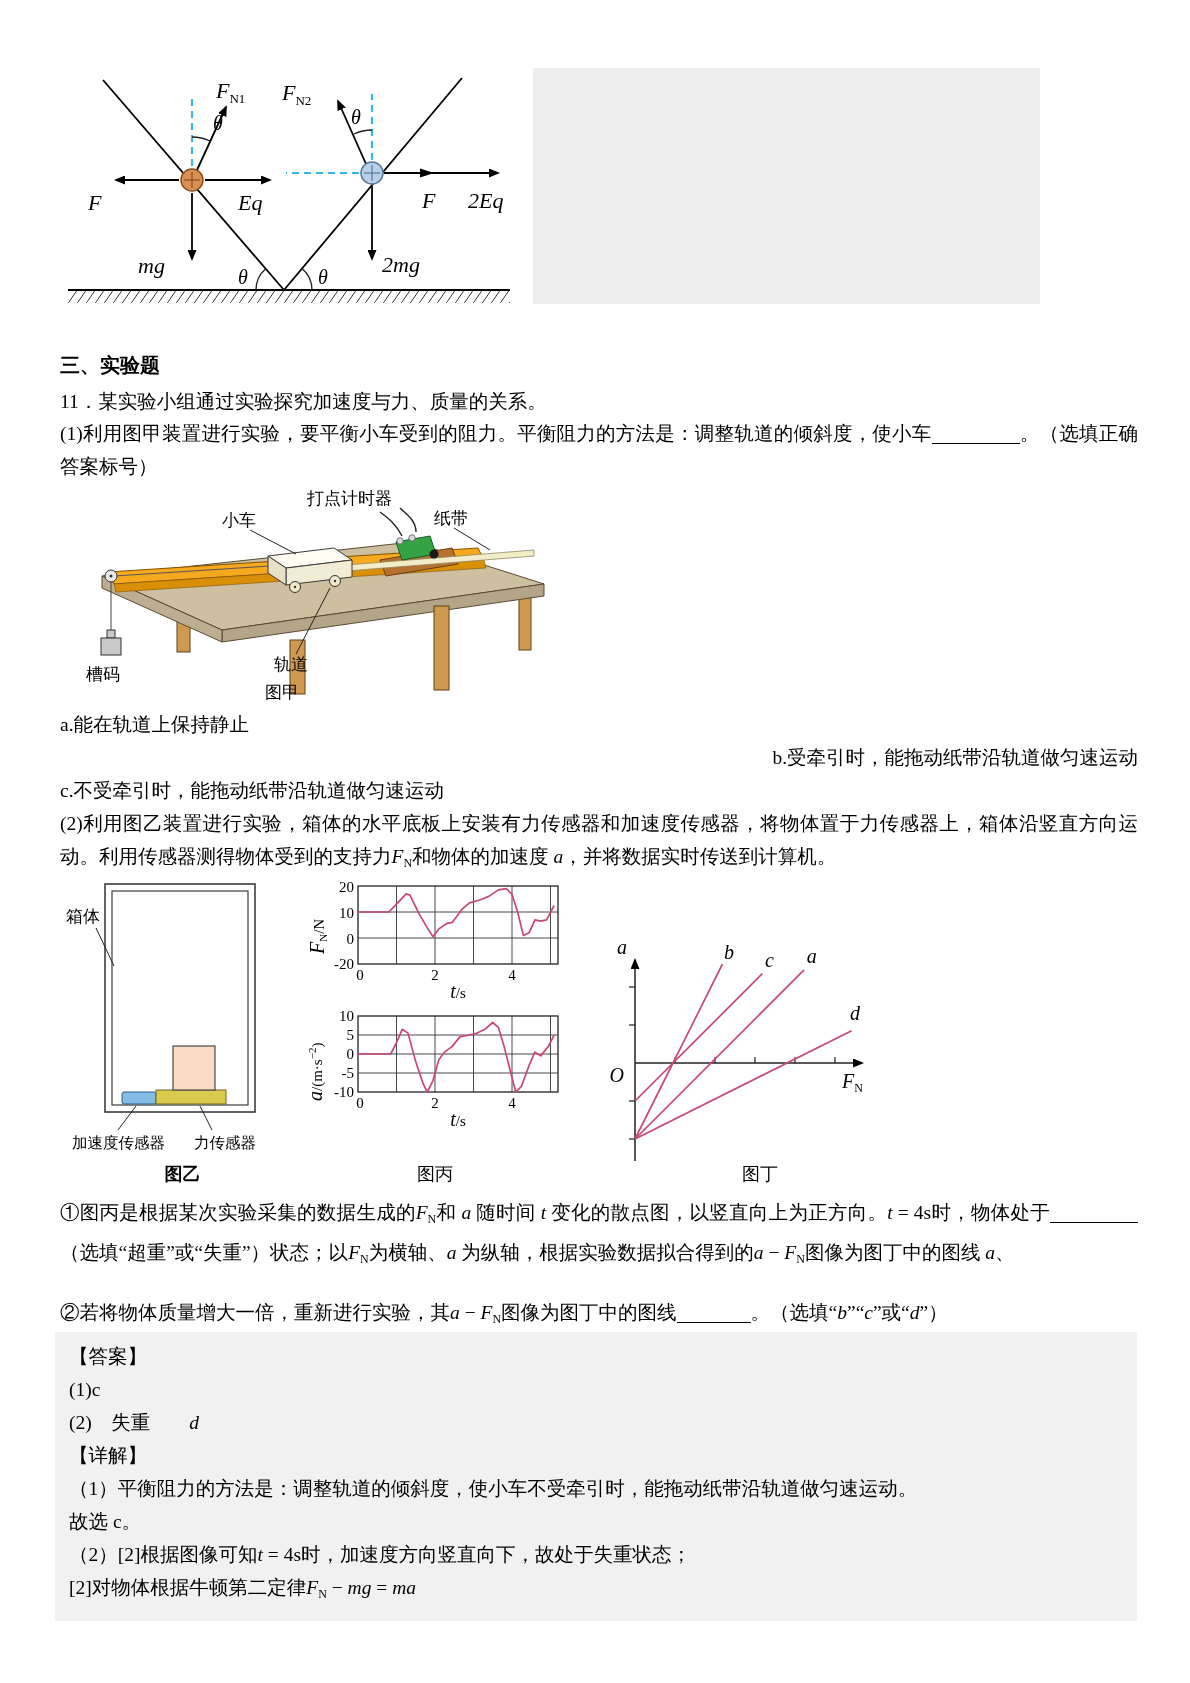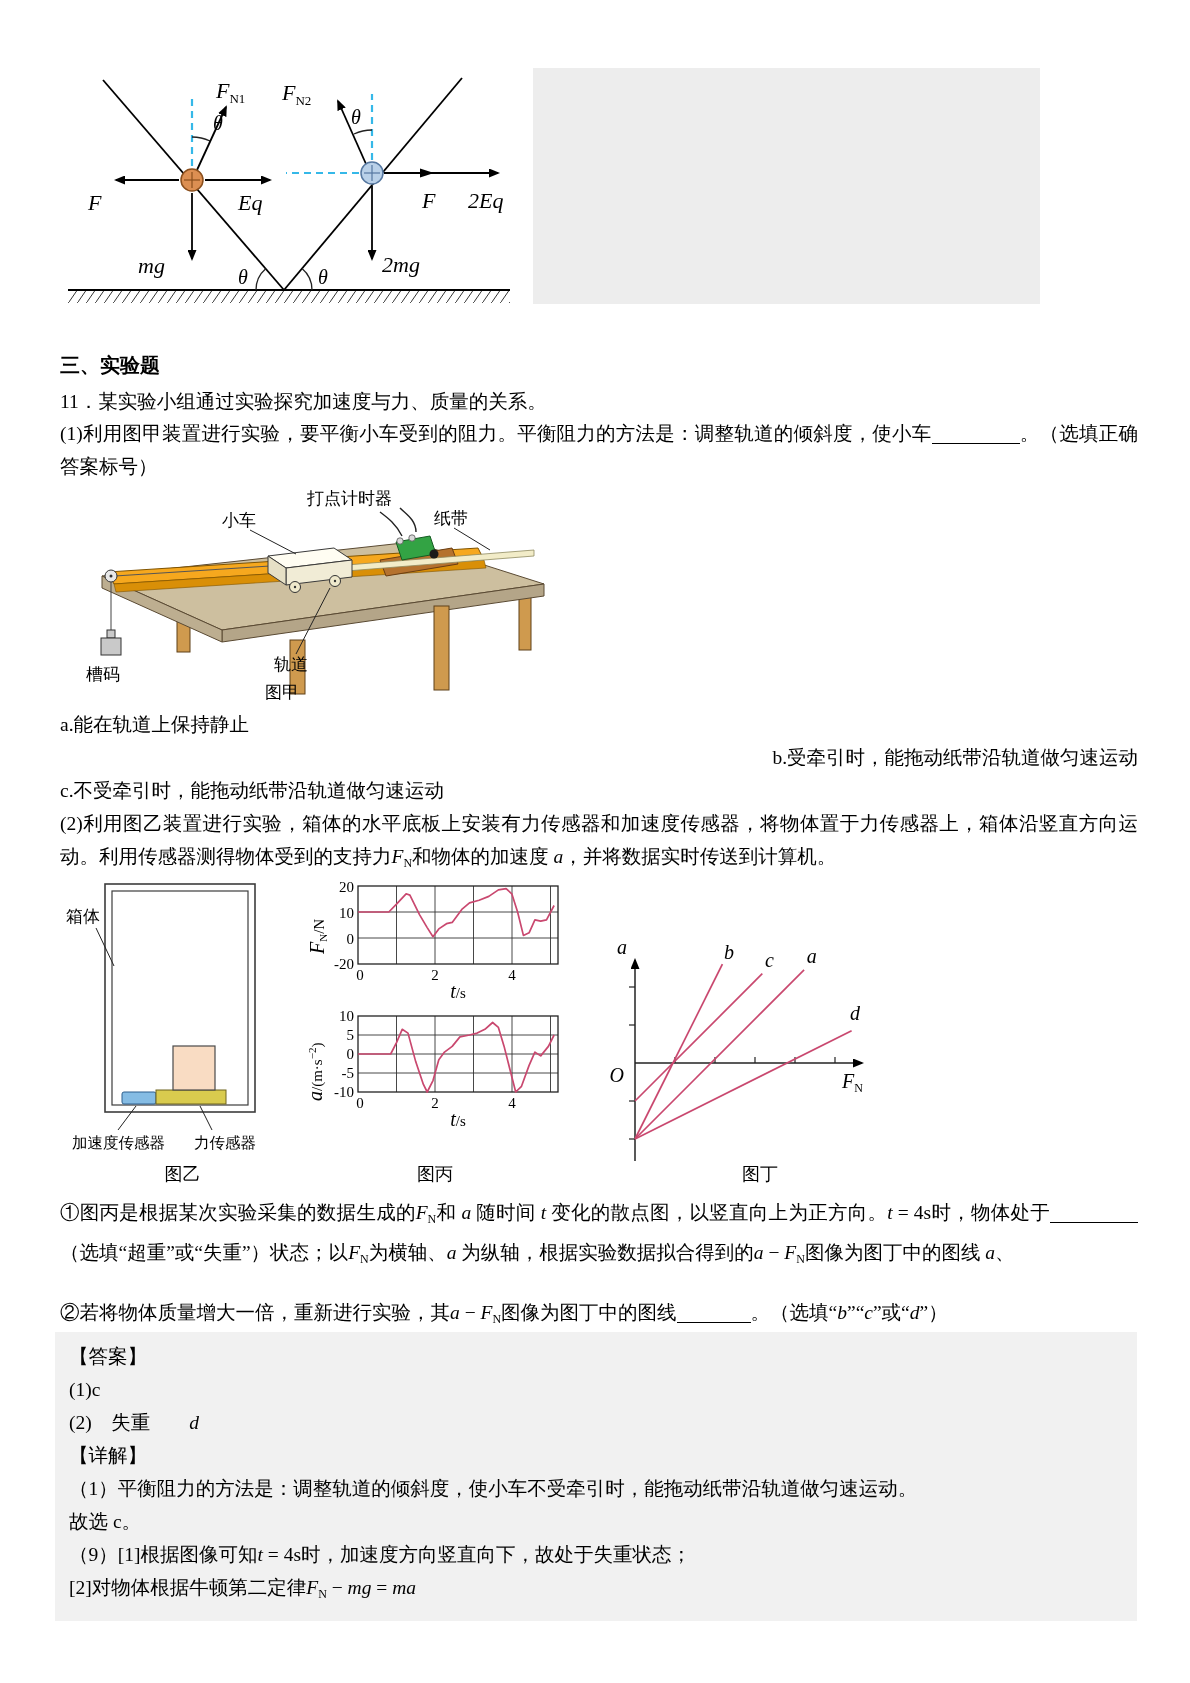--- a/index.html
+++ b/index.html
@@ -244,29 +244,29 @@
         <text x="236.76" y="87.44" class="math">a</text>
         <line x1="65" y1="263" x2="281.6" y2="154.7" stroke="#c9486f" stroke-width="1.7"></line>
         <text x="280.08000000000004" y="143.68" class="math">d</text>
       </g>
     <text x="52" y="78" class="math" text-anchor="middle">a</text>
     <text x="54" y="206" class="math" text-anchor="end">O</text>
     <text x="272" y="212"><tspan class="math" font-size="19">F</tspan><tspan dy="4" font-size="12">N</tspan></text>
   </svg>
 </div>
 
-<div class="abs caption" style="left:60px;top:1162px;width:245px;">图乙</div>
+<div class="abs caption" style="left:60px;top:1162px;width:245px;font-weight:bold;">图乙</div>
 <div class="abs caption" style="left:300px;top:1162px;width:270px;">图丙</div>
 <div class="abs caption" style="left:575px;top:1162px;width:370px;">图丁</div>
 
 <div class="abs para" style="left:60px;top:1196px;width:1078px;"><span>①图丙是根据某次实验采集的数据生成的</span><span class="seg-i">F</span><span class="seg-sub">N</span><span>和 </span><span class="seg-i">a</span><span> 随时间 </span><span class="seg-i">t</span><span> 变化的散点图，以竖直向上为正方向。</span><span class="seg-i">t</span><span> = 4s</span><span>时，物体处于</span><span class="blank" style="width: 88px;"></span><span>（选填“超重”或“失重”）状态；以</span><span class="seg-i">F</span><span class="seg-sub">N</span><span>为横轴、</span><span class="seg-i">a</span><span> 为纵轴，根据实验数据拟合得到的</span><span class="seg-i">a</span><span> − </span><span class="seg-i">F</span><span class="seg-sub">N</span><span>图像为图丁中的图线 </span><span class="seg-i">a</span><span>、</span></div>
 <div class="abs para" style="left:60px;top:1296px;width:1078px;"><span>②若将物体质量增大一倍，重新进行实验，其</span><span class="seg-i">a</span><span> − </span><span class="seg-i">F</span><span class="seg-sub">N</span><span>图像为图丁中的图线</span><span class="blank" style="width: 74px;"></span><span>。（选填“</span><span class="seg-i">b</span><span>”“</span><span class="seg-i">c</span><span>”或“</span><span class="seg-i">d</span><span>”）</span></div>
 
 <div id="answer-block" class="abs" style="left:55px;top:1332px;width:1082px;">
   <div class="line">【答案】</div>
   <div class="line"><span>(1)c</span></div>
   <div class="line"><span>(2)　失重　　</span><span class="seg-i">d</span></div>
   <div class="line">【详解】</div>
   <div class="line"><span>（1）平衡阻力的方法是：调整轨道的倾斜度，使小车不受牵引时，能拖动纸带沿轨道做匀速运动。</span></div>
   <div class="line"><span>故选 c。</span></div>
-  <div class="line"><span>（9）[1]根据图像可知</span><span class="seg-i">t</span><span> = 4s</span><span>时，加速度方向竖直向下，故处于失重状态；</span></div>
+  <div class="line"><span>（2）[2]根据图像可知</span><span class="seg-i">t</span><span> = 4s</span><span>时，加速度方向竖直向下，故处于失重状态；</span></div>
   <div class="line"><span>[2]对物体根据牛顿第二定律</span><span class="seg-i">F</span><span class="seg-sub">N</span><span> − </span><span class="seg-i">mg</span><span> = </span><span class="seg-i">ma</span></div>
 </div>
 
 </body></html>

